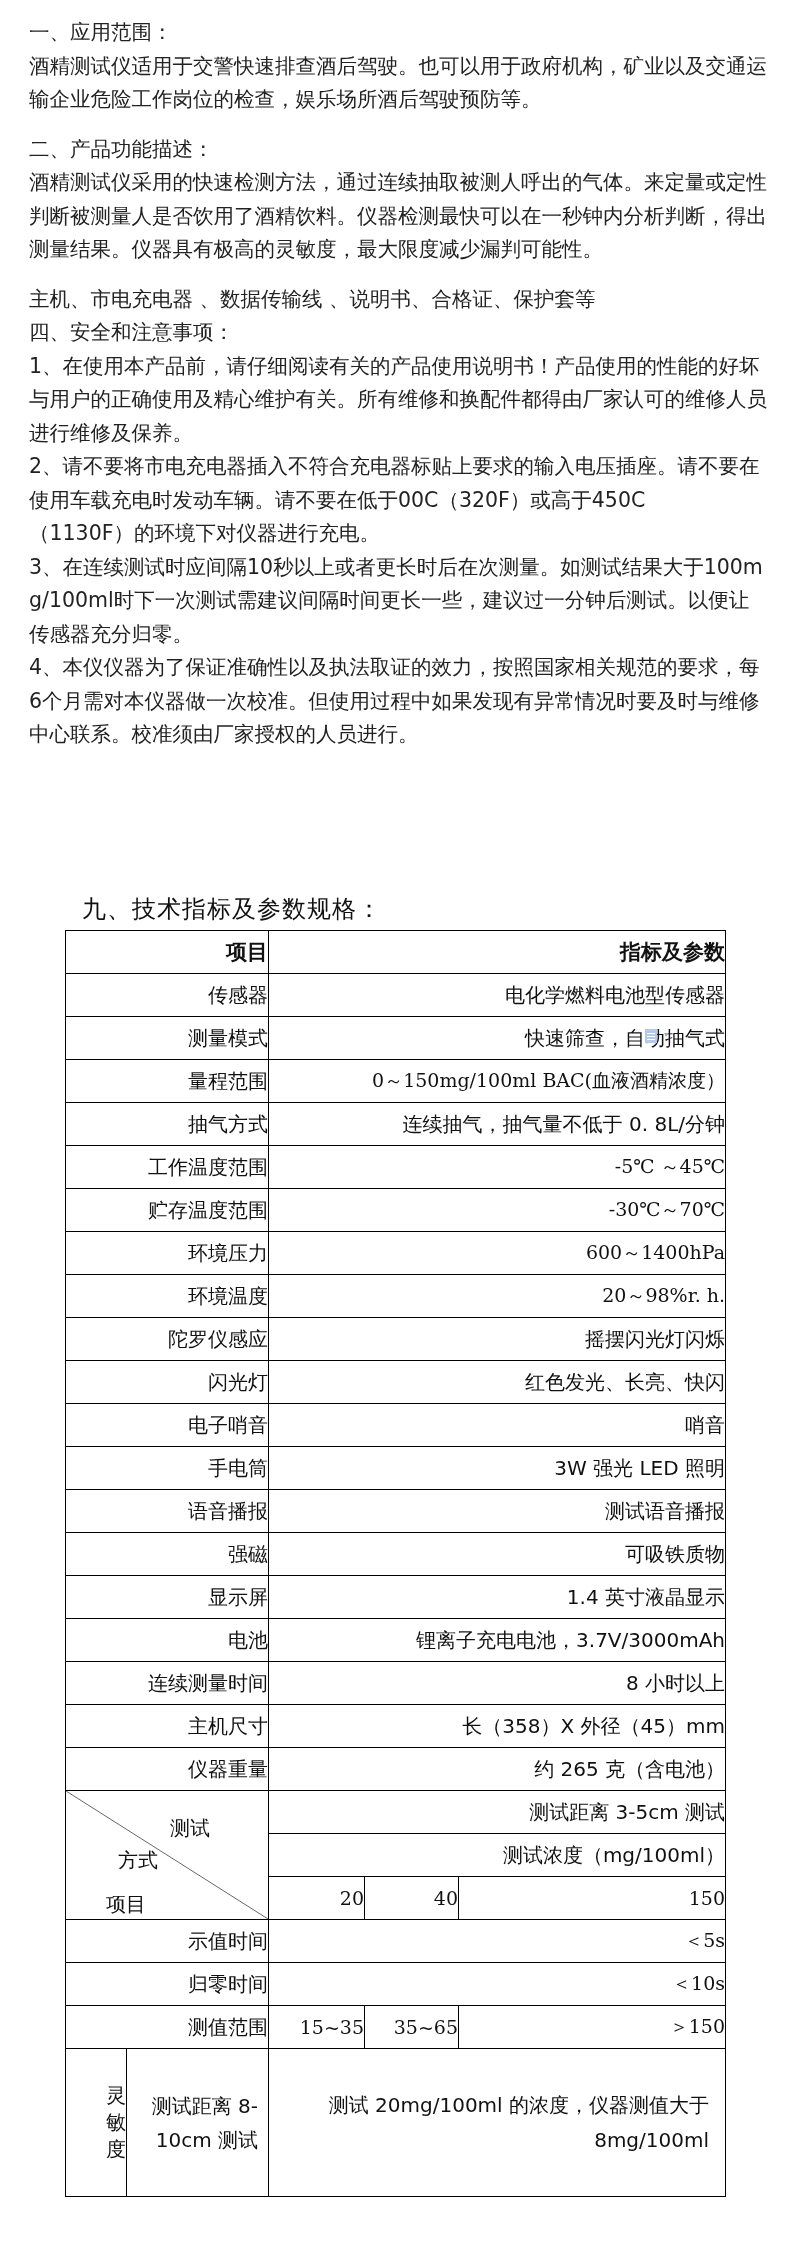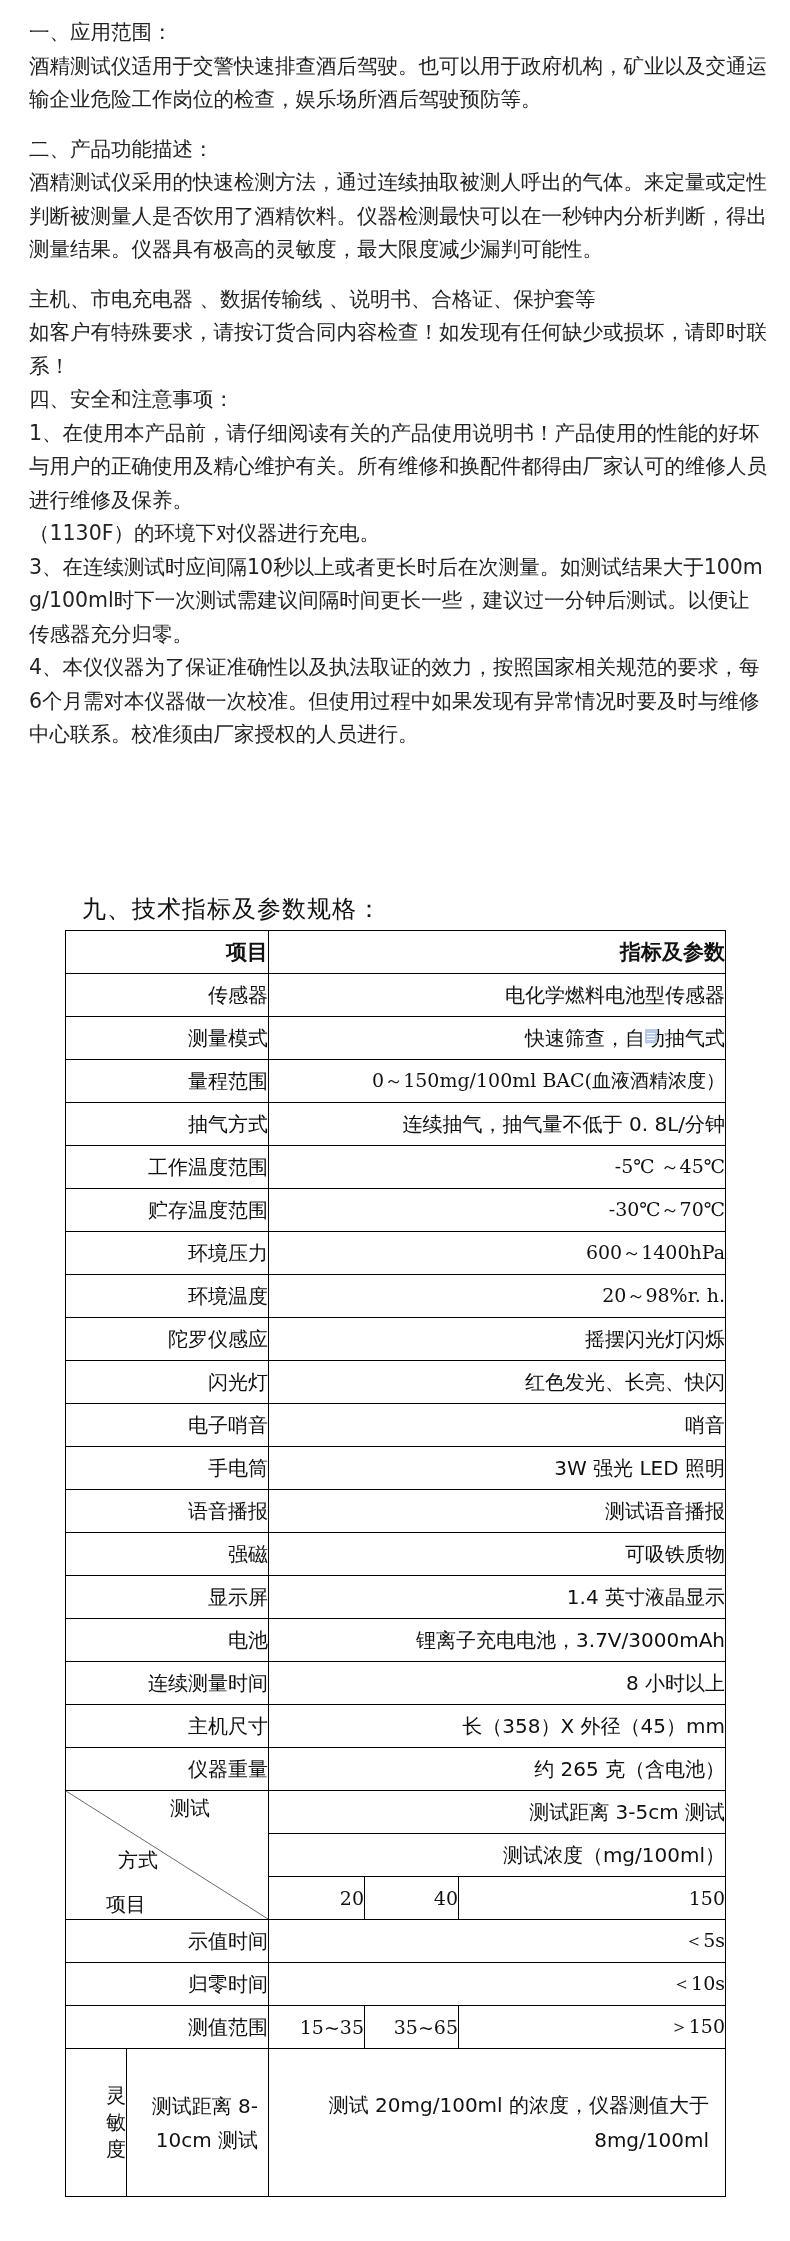--- a/index.html
+++ b/index.html
@@ -10,41 +10,41 @@
   .title9 { position: absolute; left: 82px; top: 893px; font-family: "DejaVu Serif", serif; font-weight: normal; font-size: 24px; color: #111; letter-spacing: 1px; }
   table.spec { position: absolute; left: 65px; top: 930px; width: 660px; border-collapse: collapse; font-family: "DejaVu Sans", sans-serif; font-size: 20px; color: #111; table-layout: fixed; }
   table.spec td { border: 1.5px solid #000; text-align: right; vertical-align: middle; padding: 0; height: 42px; }
   table.spec .hdr td { font-weight: bold; font-size: 21px; }
   .val-serif { font-family: "DejaVu Serif", serif; font-size: 19px; }
   .paste-icon { display: inline-block; position: absolute; left: 645px; top: 1029px; width: 12px; height: 14px; background: #b7c9e8; }
   .paste-icon::after { content: ""; position: absolute; left: 2px; top: 4px; width: 8px; height: 1px; background: #fff; box-shadow: 0 3px 0 #fff, 0 6px 0 #fff; }
   .paste-arrow { position: absolute; left: 664px; top: 1030px; font-size: 8px; color: #aaa; font-family: "DejaVu Sans", sans-serif; }
   .diag-cell { position: relative; }
   .diag-cell svg { position: absolute; left: 0; top: 0; width: 100%; height: 100%; }
-  .diag-t1 { position: absolute; right: 58px; top: 4px; margin-left: 24px; }
+  .diag-t1 { position: absolute; right: 58px; top: 24px; margin-left: 24px; }
   .diag-t2 { position: absolute; left: 52px; top: 56px; }
   .diag-t3 { position: absolute; left: 40px; top: 100px; }
   .sens-vertical { line-height: 27px; font-size: 20px; }
   .sens-mid { line-height: 34px; font-size: 20px; margin-left: 24px; }
   .sens-val { line-height: 35px; font-size: 20px; padding: 0 16px !important; margin-left: 17px; }
 </style>
 </head>
 <body>
 
 <div class="doc">
   <p>一、应用范围：</p>
   <p>酒精测试仪适用于交警快速排查酒后驾驶。也可以用于政府机构，矿业以及交通运输企业危险工作岗位的检查，娱乐场所酒后驾驶预防等。</p>
   <div class="gap"></div>
   <p>二、产品功能描述：</p>
   <p>酒精测试仪采用的快速检测方法，通过连续抽取被测人呼出的气体。来定量或定性判断被测量人是否饮用了酒精饮料。仪器检测最快可以在一秒钟内分析判断，得出测量结果。仪器具有极高的灵敏度，最大限度减少漏判可能性。</p>
   <div class="gap"></div>
   <p>主机、市电充电器 、数据传输线 、说明书、合格证、保护套等</p>
-  <p>如客户有特殊要求，请按订货合同内容检查！如发现有任何缺少或损坏，请即时联系！</p>
   <p>四、安全和注意事项：</p>
   <p>1、在使用本产品前，请仔细阅读有关的产品使用说明书！产品使用的性能的好坏与用户的正确使用及精心维护有关。所有维修和换配件都得由厂家认可的维修人员进行维修及保养。</p>
+  <p>2、请不要将市电充电器插入不符合充电器标贴上要求的输入电压插座。请不要在使用车载充电时发动车辆。请不要在低于00C（320F）或高于450C</p>
   <p>（1130F）的环境下对仪器进行充电。</p>
   <p>3、在连续测试时应间隔10秒以上或者更长时后在次测量。如测试结果大于100mg/100ml时下一次测试需建议间隔时间更长一些，建议过一分钟后测试。以便让传感器充分归零。</p>
   <p>4、本仪仪器为了保证准确性以及执法取证的效力，按照国家相关规范的要求，每6个月需对本仪器做一次校准。但使用过程中如果发现有异常情况时要及时与维修中心联系。校准须由厂家授权的人员进行。</p>
 </div>
 
 <div class="title9">九、技术指标及参数规格：</div>
 
 <table class="spec">
   <colgroup>
     <col style="width:61px">

